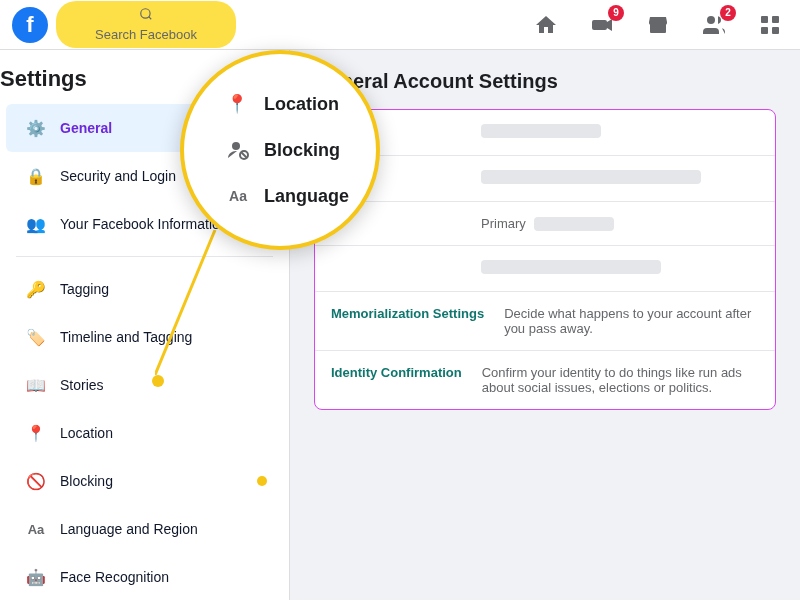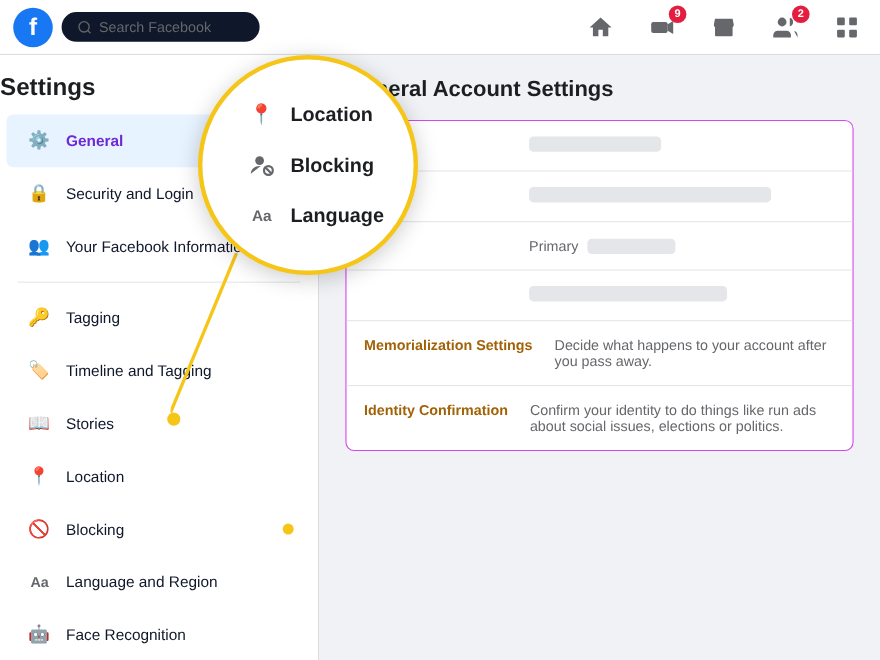--- a/index.html
+++ b/index.html
@@ -31,27 +31,28 @@
       display: flex;
       align-items: center;
       justify-content: center;
       color: white;
       font-weight: bold;
       font-size: 22px;
       flex-shrink: 0;
     }
     .search-bar {
       margin-left: 8px;
-      background: #0f172a;
+      background: #fde047;
       border-radius: 20px;
       padding: 6px 14px;
       display: flex;
       align-items: center;
       gap: 6px;
       width: 180px;
+      flex-direction: column;
     }
     .search-bar span {
       color: #65676b;
       font-size: 13px;
     }
     .nav-icons {
       display: flex;
       align-items: center;
       gap: 20px;
       margin-left: auto;
@@ -175,21 +176,21 @@
       padding: 14px 16px;
       border-bottom: 1px solid #e4e6ea;
       gap: 20px;
     }
     .settings-row:last-child {
       border-bottom: none;
     }
     .settings-row-label {
       font-size: 13px;
       font-weight: 600;
-      color: #a16207;
+      color: #0f766e;
       min-width: 130px;
       flex-shrink: 0;
     }
     .settings-row-value {
       font-size: 13px;
       color: #65676b;
       flex: 1;
     }
     .placeholder-bar {
       background: #e4e6ea;

